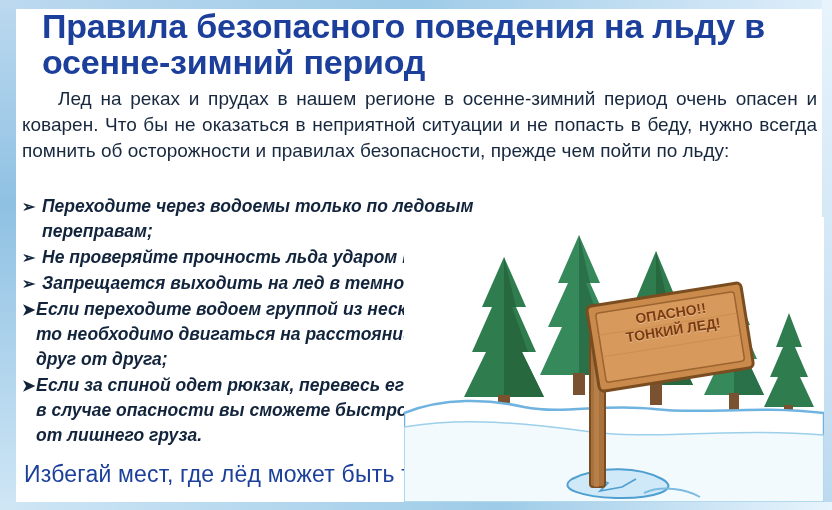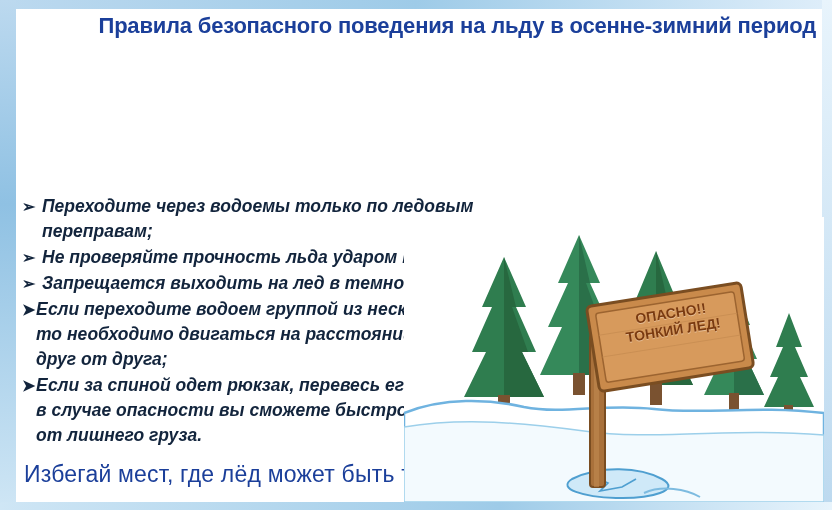--- a/index.html
+++ b/index.html
@@ -41,27 +41,27 @@
   }
   .frame-right {
     position: absolute;
     right: 0; top: 0;
     width: 10px; height: 510px;
     background: linear-gradient(180deg,#e8f4fc 0%, #bcd9ef 100%);
   }
 
   .title {
     position: absolute;
-    left: 26px;
+    left: 42px;
     top: 8px;
     width: 790px;
-    text-align: right;
+    text-align: left;
     color: #1b3f9a;
     font-weight: bold;
-    font-size: 22px;
+    font-size: 34px;
     line-height: 36px;
     letter-spacing: -0.2px;
   }
   .intro {
     position: absolute;
     left: 22px;
     top: 86px;
     width: 795px;
     color: #17283f;
     font-size: 19px;
@@ -136,20 +136,21 @@
 
 <div class="poster">
 
   <div class="frame-top"></div>
   <div class="frame-left"></div>
   <div class="frame-right"></div>
   <div class="frame-bottom"></div>
 
   <div class="title">Правила безопасного поведения на льду в осенне-зимний период</div>
 
+  <div class="intro">Лед на реках и прудах в нашем регионе в осенне-зимний период очень опасен и коварен. Что бы не оказаться в неприятной ситуации и не попасть в беду, нужно всегда помнить об осторожности и правилах безопасности, прежде чем пойти по льду:</div>
 
   <div class="bullets">
     <div class="bullet-row">
       <span class="bullet-mark">➢</span>
       <span class="bullet-text">Переходите через водоемы только по ледовым переправам;</span>
     </div>
     <div class="bullet-row">
       <span class="bullet-mark">➢</span>
       <span class="bullet-text">Не проверяйте прочность льда ударом ноги;</span>
     </div>

